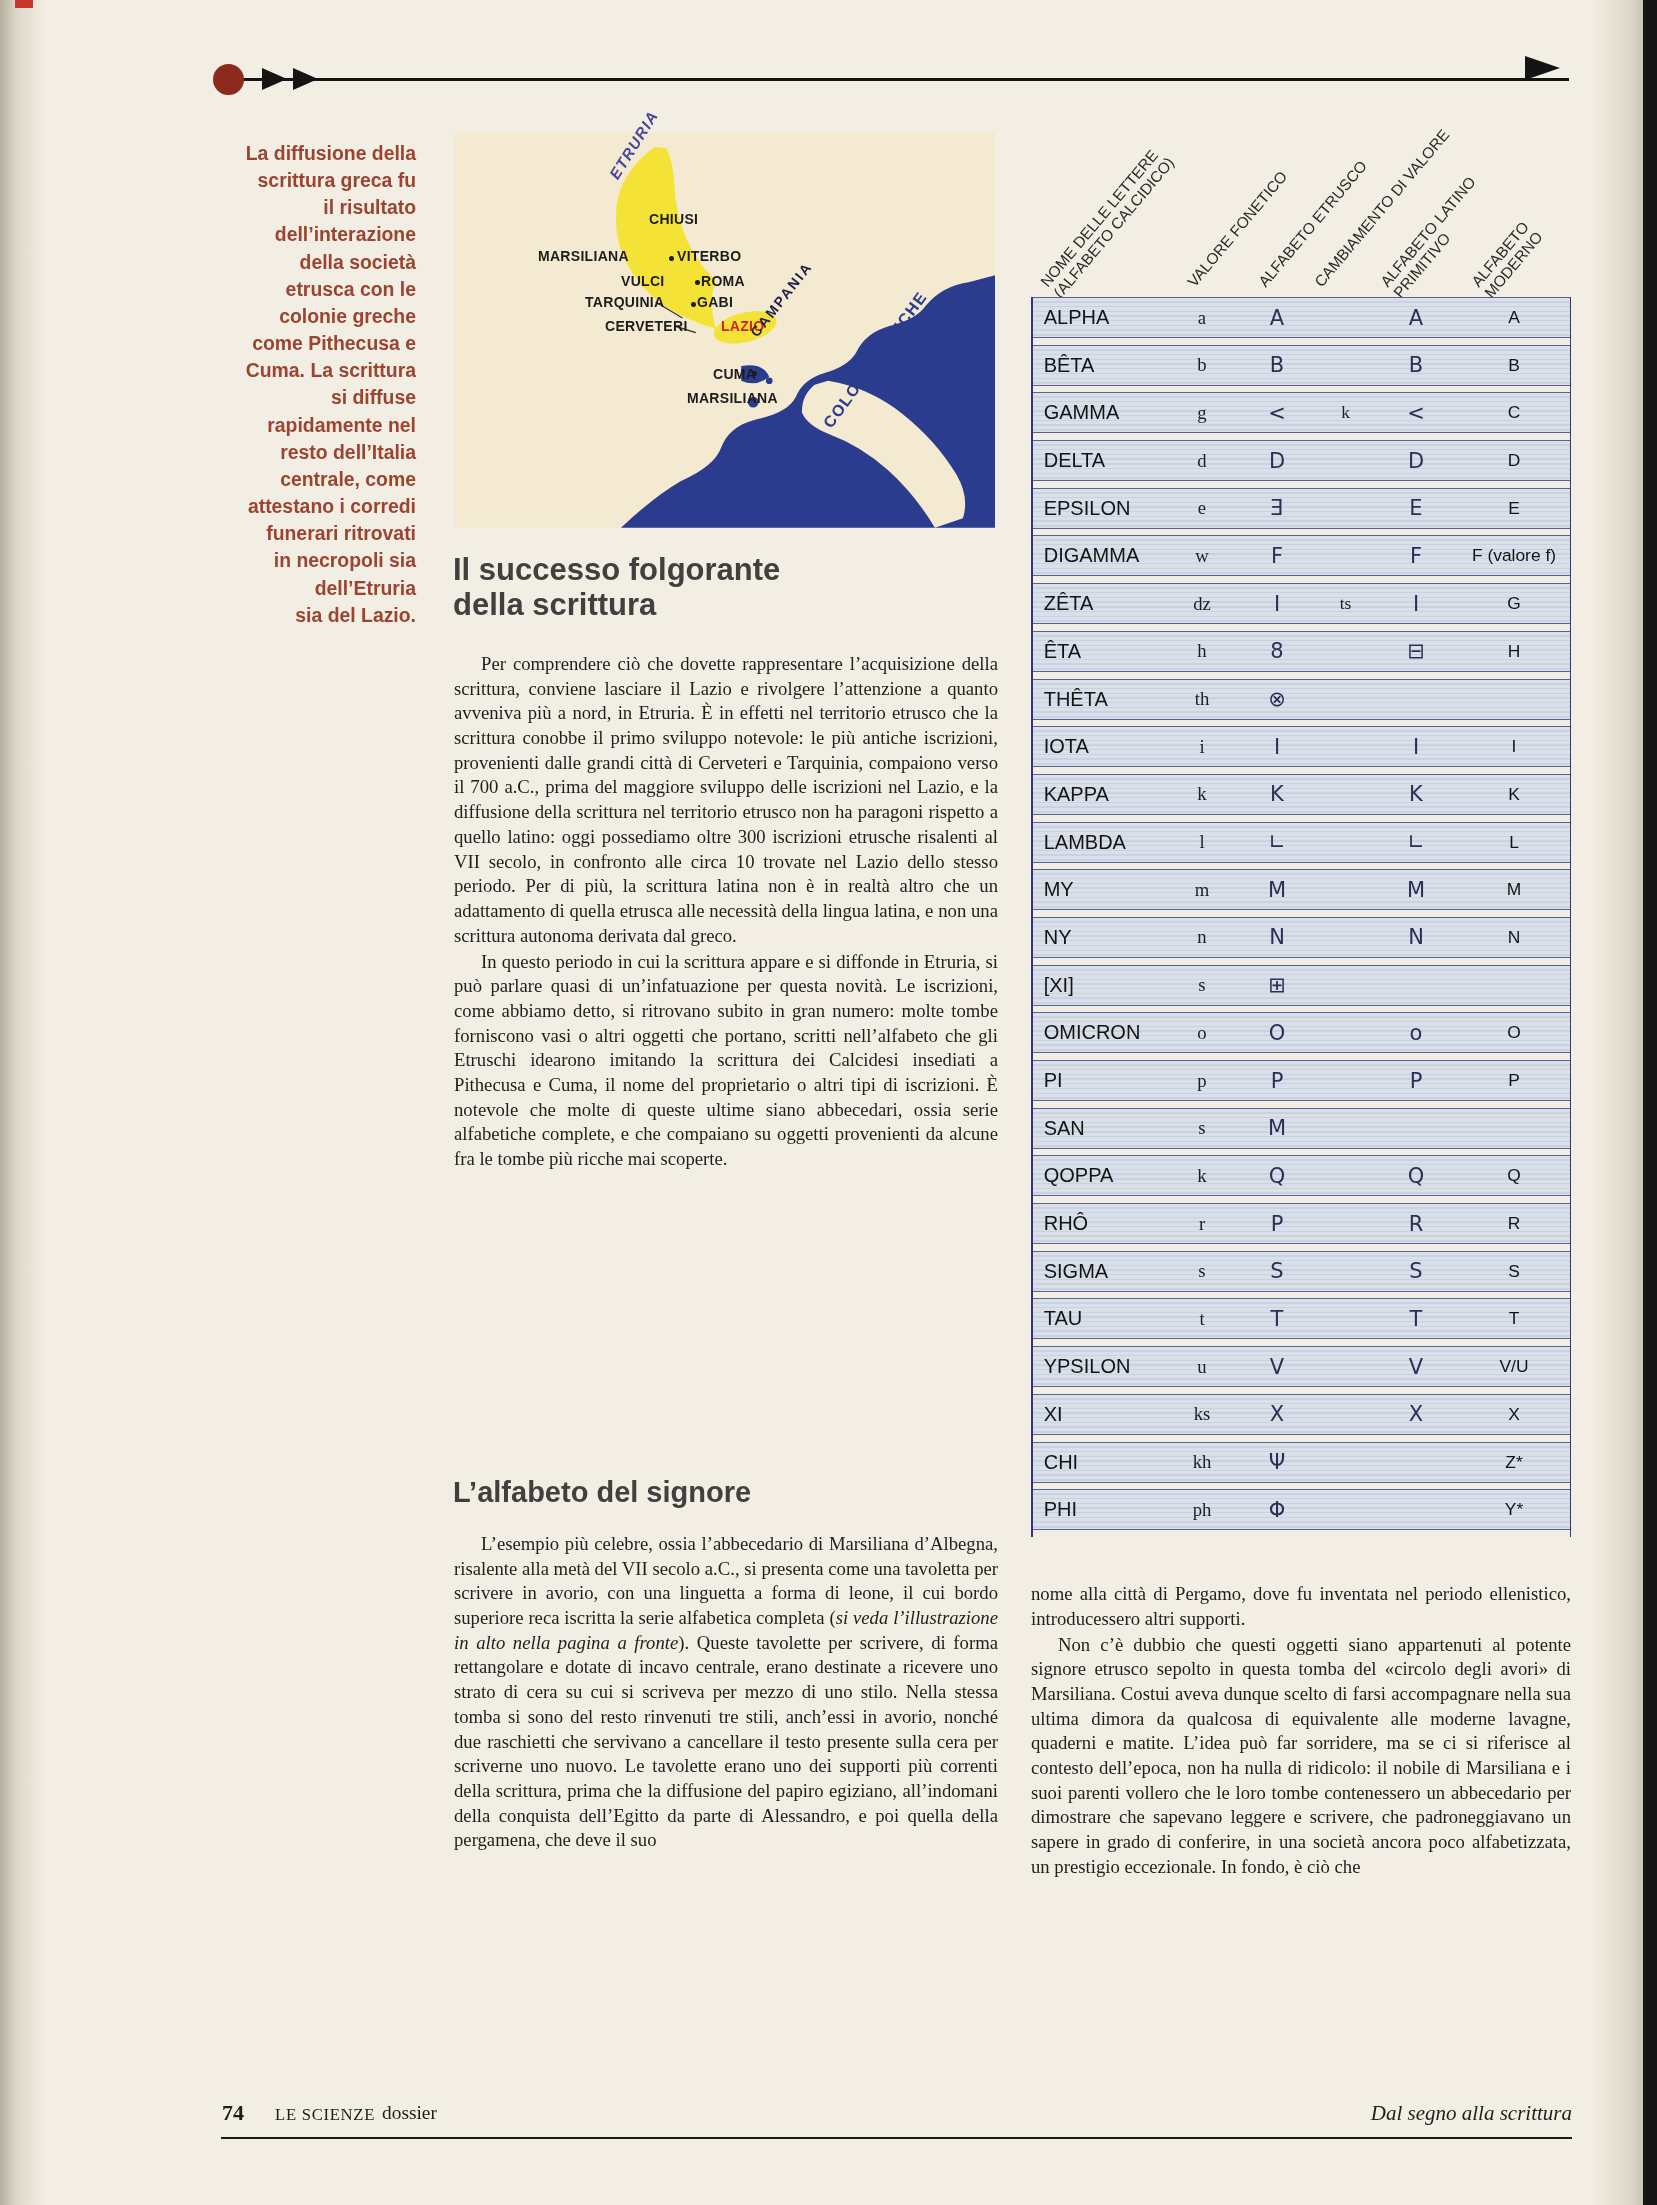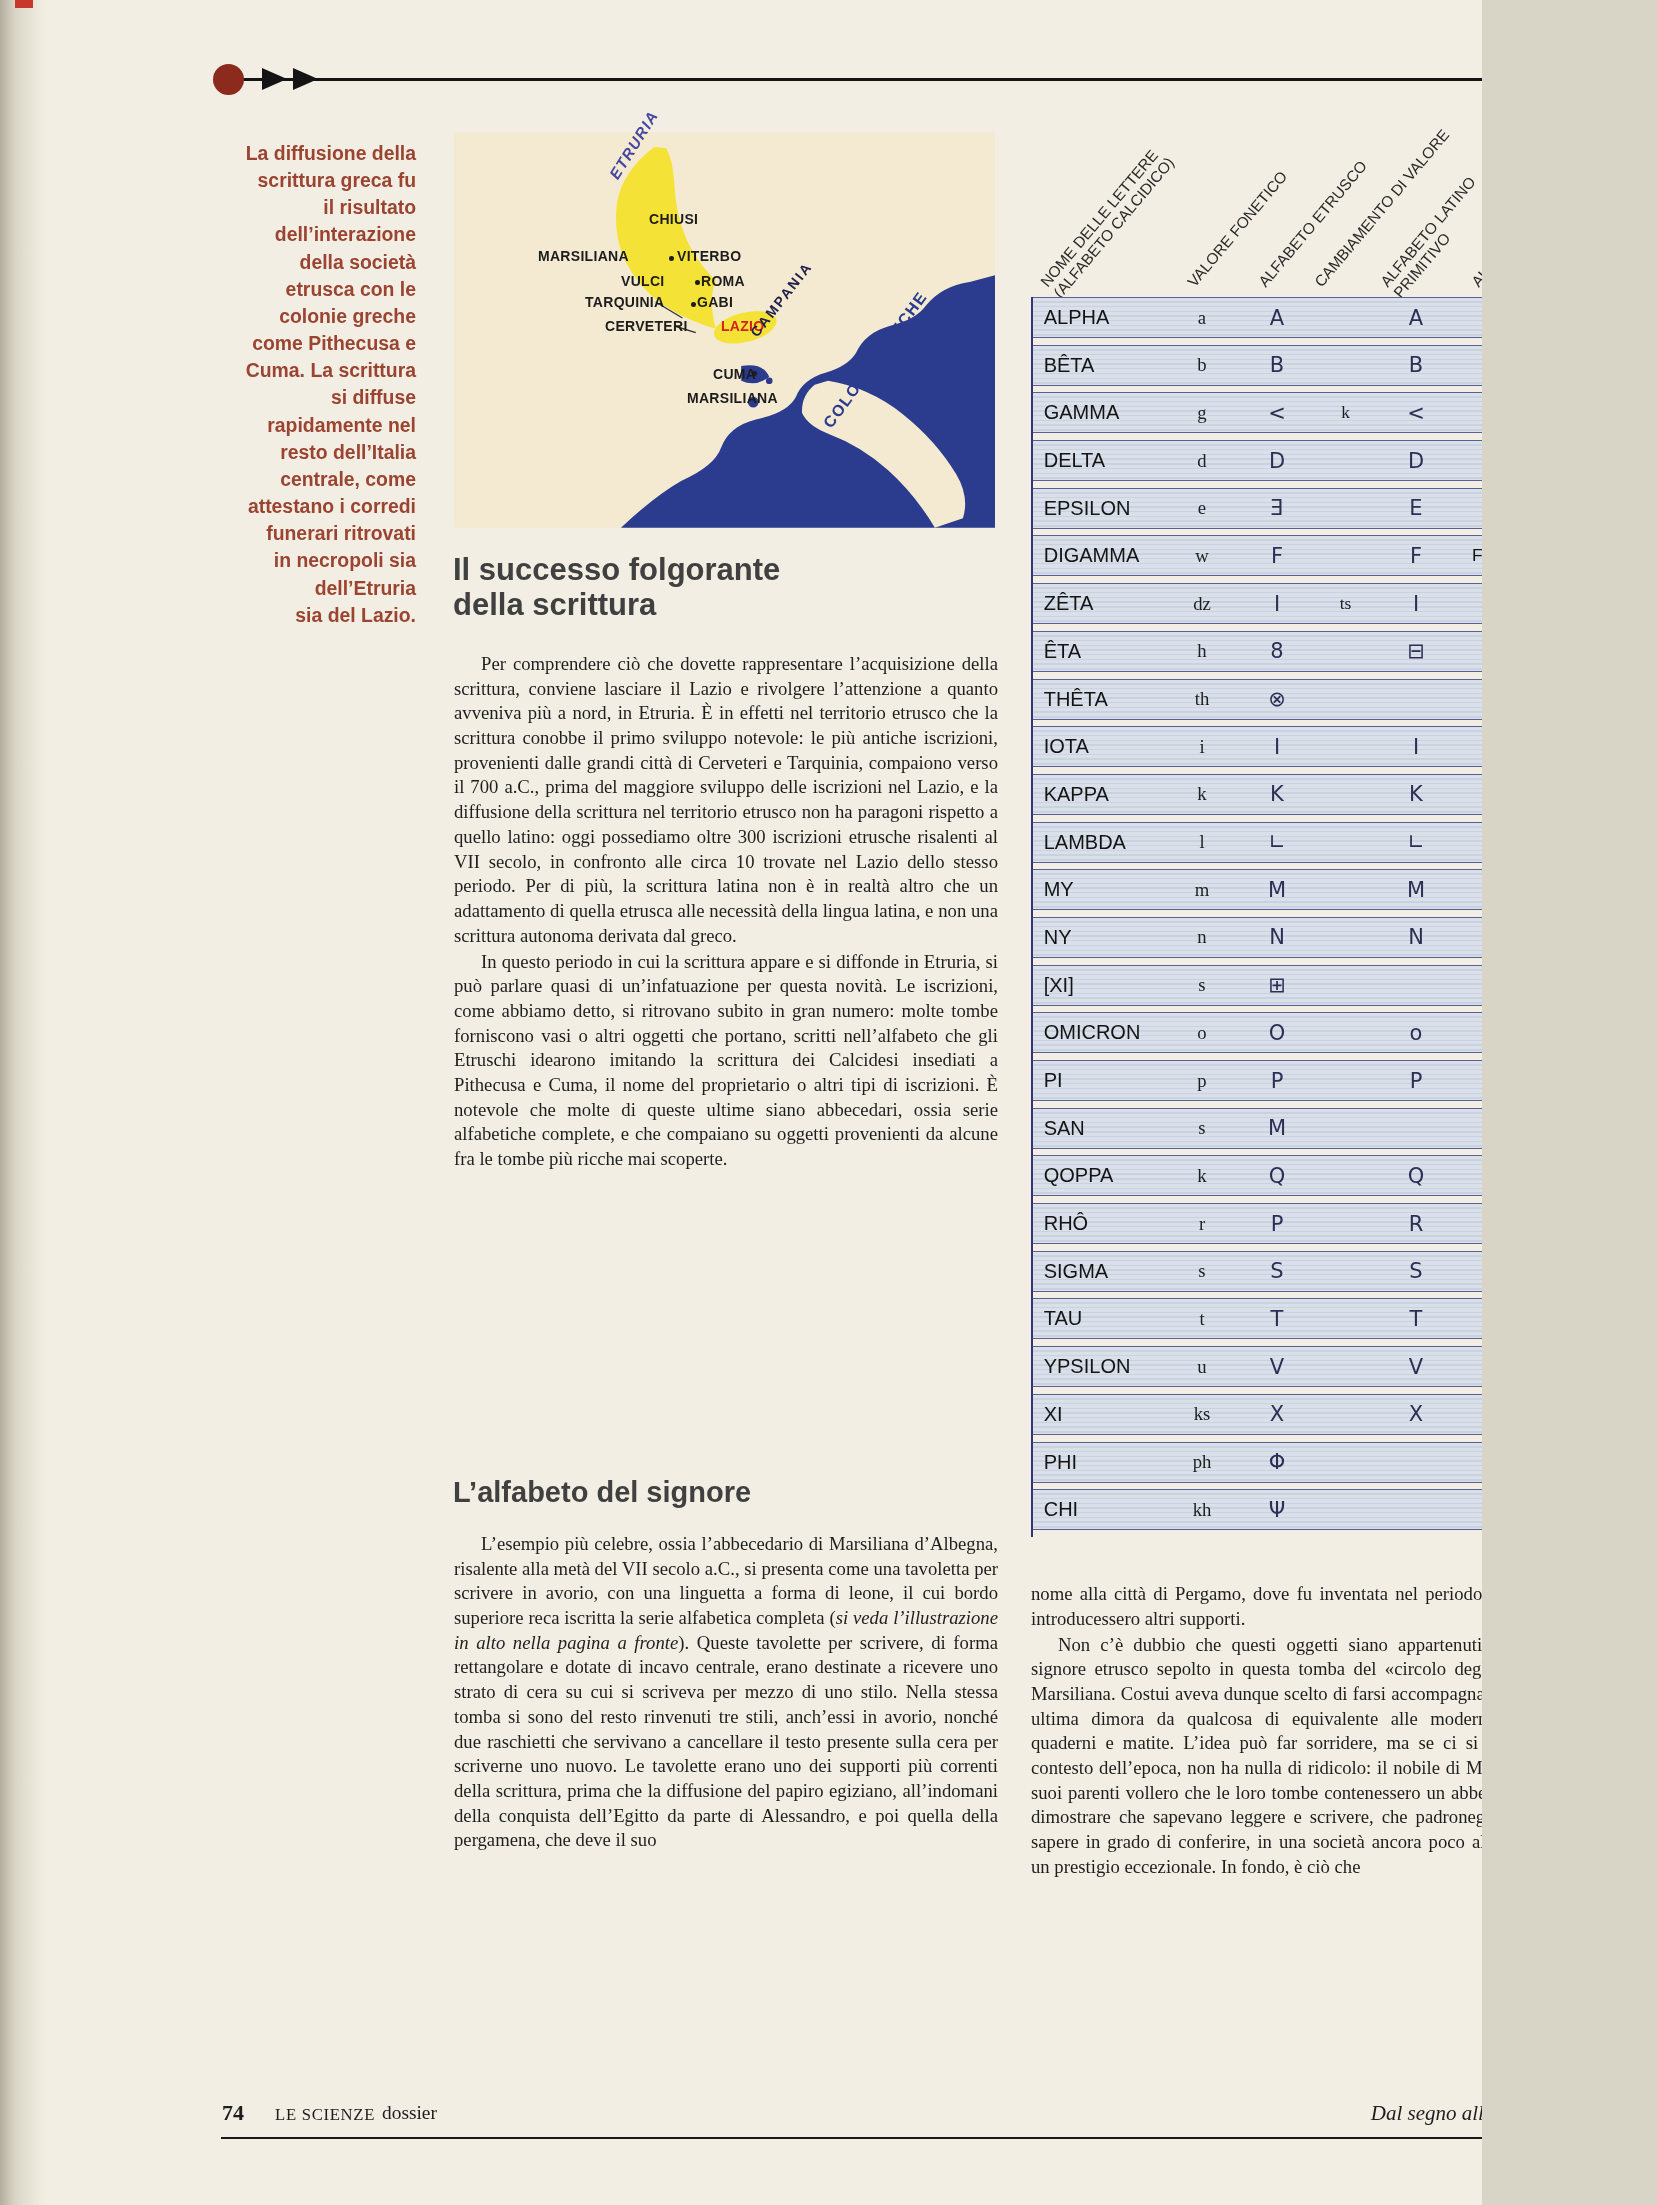--- a/index.html
+++ b/index.html
@@ -1,16 +1,16 @@
 <!DOCTYPE html>
 <html style="font-size:10.7px"><head>
 <meta charset="utf-8">
 <style>
   html,body{margin:0;padding:0;background:#d8d4c6;}
-  .page{position:relative;width:1482px;height:2205px;background:#f2eee3;overflow:hidden;
+  .page{position:relative;width:1657px;height:2205px;background:#f2eee3;overflow:hidden;
         font-family:"Liberation Serif", serif;color:#1e1e1e;}
   
   .edge-left{position:absolute;left:0;top:0;width:47px;height:100%;
              background:linear-gradient(90deg,#b3ae9e 0px,#d9d5c6 14.7px,#efebdf 40px,rgba(239,235,223,0) 47px);}
   .edge-right-shade{position:absolute;left:1590px;top:0;width:53px;height:100%;
              background:linear-gradient(90deg,rgba(0,0,0,0) 0px,#dcd8ca 40px,#c9c5b6 53px);}
   .edge-right-black{position:absolute;left:1643px;top:0;width:14.7px;height:100%;background:#161616;}
   .corner-mark{position:absolute;left:14.7px;top:0;width:18.7px;height:8px;background:#c8372b;}
 
   
@@ -406,35 +406,35 @@
     <div class="alpha-row">
       <span class="cell cell-name">XI</span>
       <span class="cell cell-fonetico">ks</span>
       <span class="cell cell-etrusco">X</span>
       <span class="cell cell-cambiamento"></span>
       <span class="cell cell-latino">X</span>
       <span class="cell cell-moderno">X</span>
     </div>
 
     <div class="alpha-row">
+      <span class="cell cell-name">CHI</span>
+      <span class="cell cell-fonetico">kh</span>
+      <span class="cell cell-etrusco">Ψ</span>
+      <span class="cell cell-cambiamento"></span>
+      <span class="cell cell-latino"></span>
+      <span class="cell cell-moderno">Z*</span>
+    </div>
+
+    <div class="alpha-row">
       <span class="cell cell-name">PHI</span>
       <span class="cell cell-fonetico">ph</span>
       <span class="cell cell-etrusco">Φ</span>
       <span class="cell cell-cambiamento"></span>
       <span class="cell cell-latino"></span>
       <span class="cell cell-moderno">Y*</span>
-    </div>
-
-    <div class="alpha-row">
-      <span class="cell cell-name">CHI</span>
-      <span class="cell cell-fonetico">kh</span>
-      <span class="cell cell-etrusco">Ψ</span>
-      <span class="cell cell-cambiamento"></span>
-      <span class="cell cell-latino"></span>
-      <span class="cell cell-moderno">Z*</span>
     </div>
   </div>
   </section>
 
   <div class="body-col col-2">
     <p class="no-indent">nome alla città di Pergamo, dove fu inventata nel periodo ellenistico, introducessero altri supporti.</p>
     <p>Non c’è dubbio che questi oggetti siano appartenuti al potente signore etrusco sepolto in questa tomba del «circolo degli avori» di Marsiliana. Costui aveva dunque scelto di farsi accompagnare nella sua ultima dimora da qualcosa di equivalente alle moderne lavagne, quaderni e matite. L’idea può far sorridere, ma se ci si riferisce al contesto dell’epoca, non ha nulla di ridicolo: il nobile di Marsiliana e i suoi parenti vollero che le loro tombe contenessero un abbecedario per dimostrare che sapevano leggere e scrivere, che padroneggiavano un sapere in grado di conferire, in una società ancora poco alfabetizzata, un prestigio eccezionale. In fondo, è ciò che</p>
   </div>
 
   <div class="footer-pagenum">74</div>

